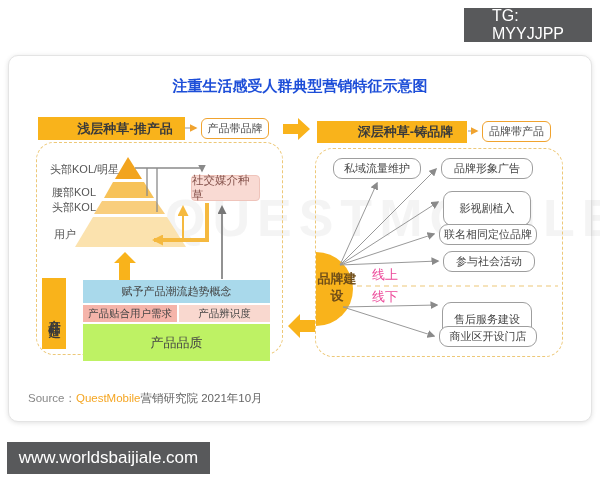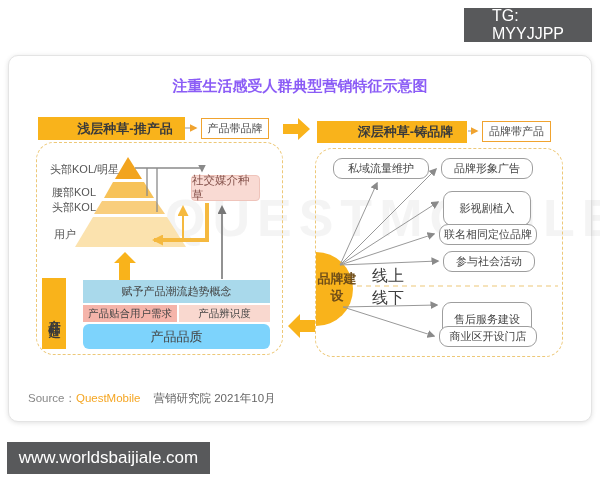--- a/index.html
+++ b/index.html
@@ -11,28 +11,28 @@
     background:#58595B; color:#fff; font-size:16px; display:flex; align-items:center; justify-content:center;padding-left:28px; }
 
   .card { position:absolute; left:8px; top:55px; width:584px; height:367px;
     background:#fff; border:1px solid #e4e4e4; border-radius:10px;
     box-shadow:0 1px 5px rgba(0,0,0,0.12); }
 
   .watermark { position:absolute; left:165px; top:188px; font-size:52px; font-weight:bold;
     letter-spacing:7px; color:rgba(150,150,150,0.10); white-space:nowrap; z-index:0; }
 
   .title { position:absolute; left:0; top:77px; width:600px; text-align:center;
-    font-size:15px; font-weight:bold; color:#8b5cf6; z-index:3; }
+    font-size:15px; font-weight:bold; color:#1d4ed8; z-index:3; }
 
   .hdr-box { position:absolute; background:#F9B31B; color:#3a3a3a; font-weight:bold;
     font-size:13px; display:flex; align-items:center; justify-content:center; z-index:3;padding-left:27px; }
   .hdr-left  { left:38px;  top:117px; width:147px; height:23px; }
   .hdr-right { left:317px; top:121px; width:150px; height:22px; }
 
-  .tag-box { position:absolute; background:#fff; border:1px solid #F0A32F; border-radius:0;
+  .tag-box { position:absolute; background:#fff; border:1px solid #F0A32F; border-radius:6px;
     font-size:11px; color:#4a4a4a; display:flex; align-items:center; justify-content:center; z-index:3; }
   .tag-left  { left:201px; top:118px; width:68px; height:21px; }
   .tag-right { left:482px; top:121px; width:69px; height:21px; }
 
   .panel { position:absolute; border:1.5px dashed #EDC878; border-radius:18px; z-index:1; }
   .panel-left  { left:36px;  top:142px; width:247px; height:213px; }
   .panel-right { left:315px; top:148px; width:248px; height:209px; }
 
   .svg-layer { position:absolute; left:0; top:0; z-index:2; pointer-events:none; }
 
@@ -45,32 +45,32 @@
   .prod-title { position:absolute; left:42px; top:278px; width:24px; height:71px;
     background:#F9B31B; color:#3a3a3a; font-size:12px; font-weight:bold;
     writing-mode:vertical-lr; text-orientation:upright; letter-spacing:2px;
     display:flex; align-items:center; justify-content:center; z-index:3; }
 
   .prod-row { position:absolute; display:flex; align-items:center; justify-content:center;
     color:#444; z-index:3; }
   .prod-concept     { left:83px;  top:280px; width:187px; height:23px; background:#A9D9EB; font-size:11px; }
   .prod-fit         { left:83px;  top:305px; width:94px;  height:17px; background:#F5B4AA; font-size:10.5px;text-align:center; }
   .prod-recognition { left:179px; top:305px; width:91px;  height:17px; background:#F9D8CF; font-size:10.5px; }
-  .prod-quality     { left:83px;  top:324px; width:187px; height:25px; background:#7dd3fc; font-size:13px;border-radius:6px; }
+  .prod-quality     { left:83px;  top:324px; width:187px; height:37px; background:#bef264; font-size:13px; }
 
   .r-box { position:absolute; background:#fff; border:1px solid #9e9e9e; border-radius:9px;
     font-size:11px; color:#444; display:flex; align-items:center; justify-content:center; z-index:3; }
 
   .brand-center { position:absolute; left:317px; top:271px; width:40px; height:36px;
     font-size:13px; font-weight:bold; color:#6f4d18; line-height:1.3; text-align:center; z-index:3; }
-  .line-label { position:absolute; font-size:16px; color:#404040; z-index:3; }
+  .line-label { position:absolute; font-size:13px; color:#ec4899; z-index:3; }
 
   .source-line { position:absolute; left:28px; top:391px; font-size:11.5px; color:#888; z-index:3; }
   .source-line .brand-name { color:#F5A623; }
-  .source-line .suffix { color:#666;margin-left:13px; }
+  .source-line .suffix { color:#666; }
 
   .footer-bar { position:absolute; left:7px; top:442px; width:203px; height:32px;
     background:#58595B; color:#fff; font-size:17px; display:flex; align-items:center; justify-content:center; }
 </style>
 </head>
 <body>
 
 <div class="page">
 
   <div class="tg-badge">TG: MYYJJPP</div>
@@ -151,21 +151,21 @@
   <div class="prod-title">产品打造</div>
   <div class="prod-row prod-concept">赋予产品潮流趋势概念</div>
   <div class="prod-row prod-fit">产品贴合用户需求</div>
   <div class="prod-row prod-recognition">产品辨识度</div>
   <div class="prod-row prod-quality">产品品质</div>
 
   <div class="brand-center">品牌建设</div>
   <div class="line-label" style="left:372px; top:266px;">线上</div>
   <div class="line-label" style="left:372px; top:288px;">线下</div>
 
-  <div class="r-box" style="left:333px; top:158px; width:96px; height:21px;">私域流量维护</div>
+  <div class="r-box" style="left:333px; top:158px; width:88px; height:21px;">私域流量维护</div>
   <div class="r-box" style="left:441px; top:158px; width:92px; height:21px;">品牌形象广告</div>
   <div class="r-box" style="left:443px; top:191px; width:88px; height:35px;">影视剧植入</div>
   <div class="r-box" style="left:439px; top:224px; width:98px; height:21px;">联名相同定位品牌</div>
   <div class="r-box" style="left:443px; top:251px; width:92px; height:21px;">参与社会活动</div>
   <div class="r-box" style="left:442px; top:302px; width:90px; height:35px;">售后服务建设</div>
   <div class="r-box" style="left:439px; top:326px; width:98px; height:21px;">商业区开设门店</div>
 
   <div class="source-line">
     <span>Source：</span><span class="brand-name">QuestMobile</span><span class="suffix">营销研究院 2021年10月</span>
   </div>

